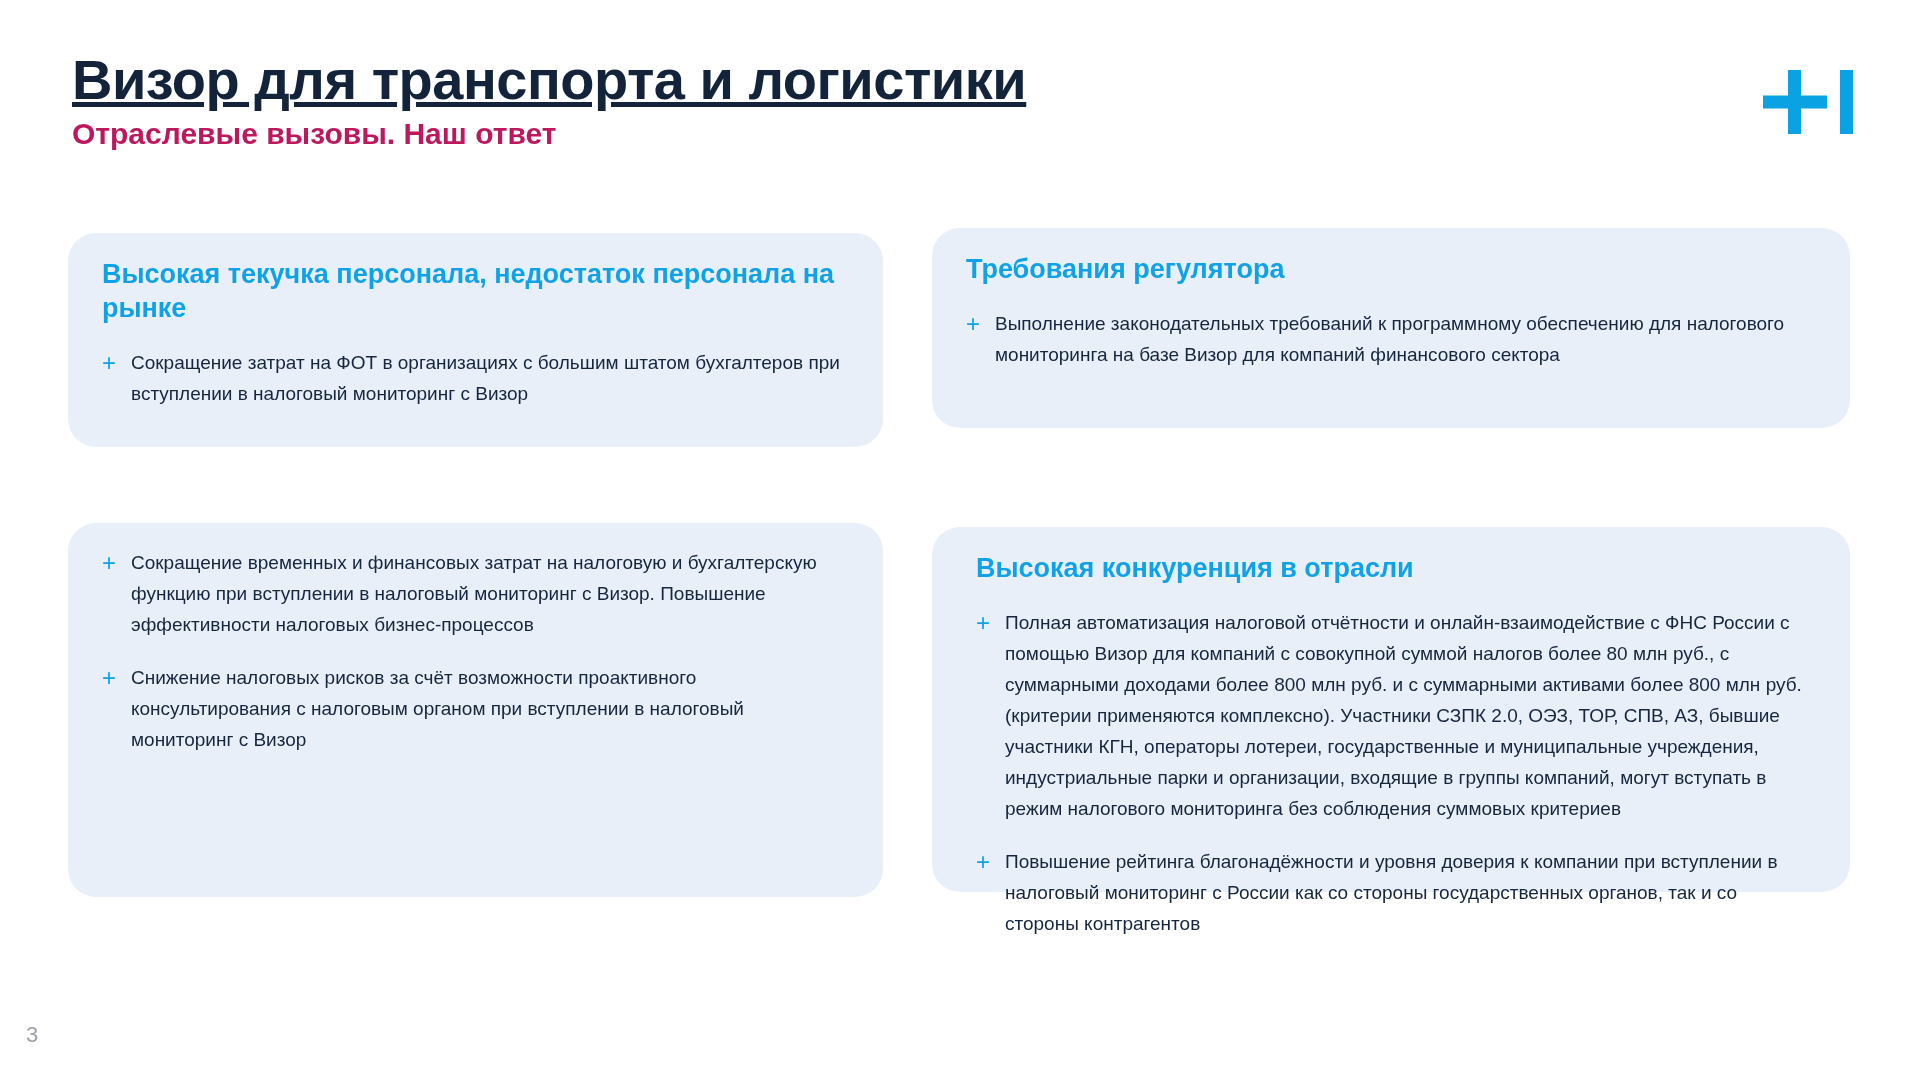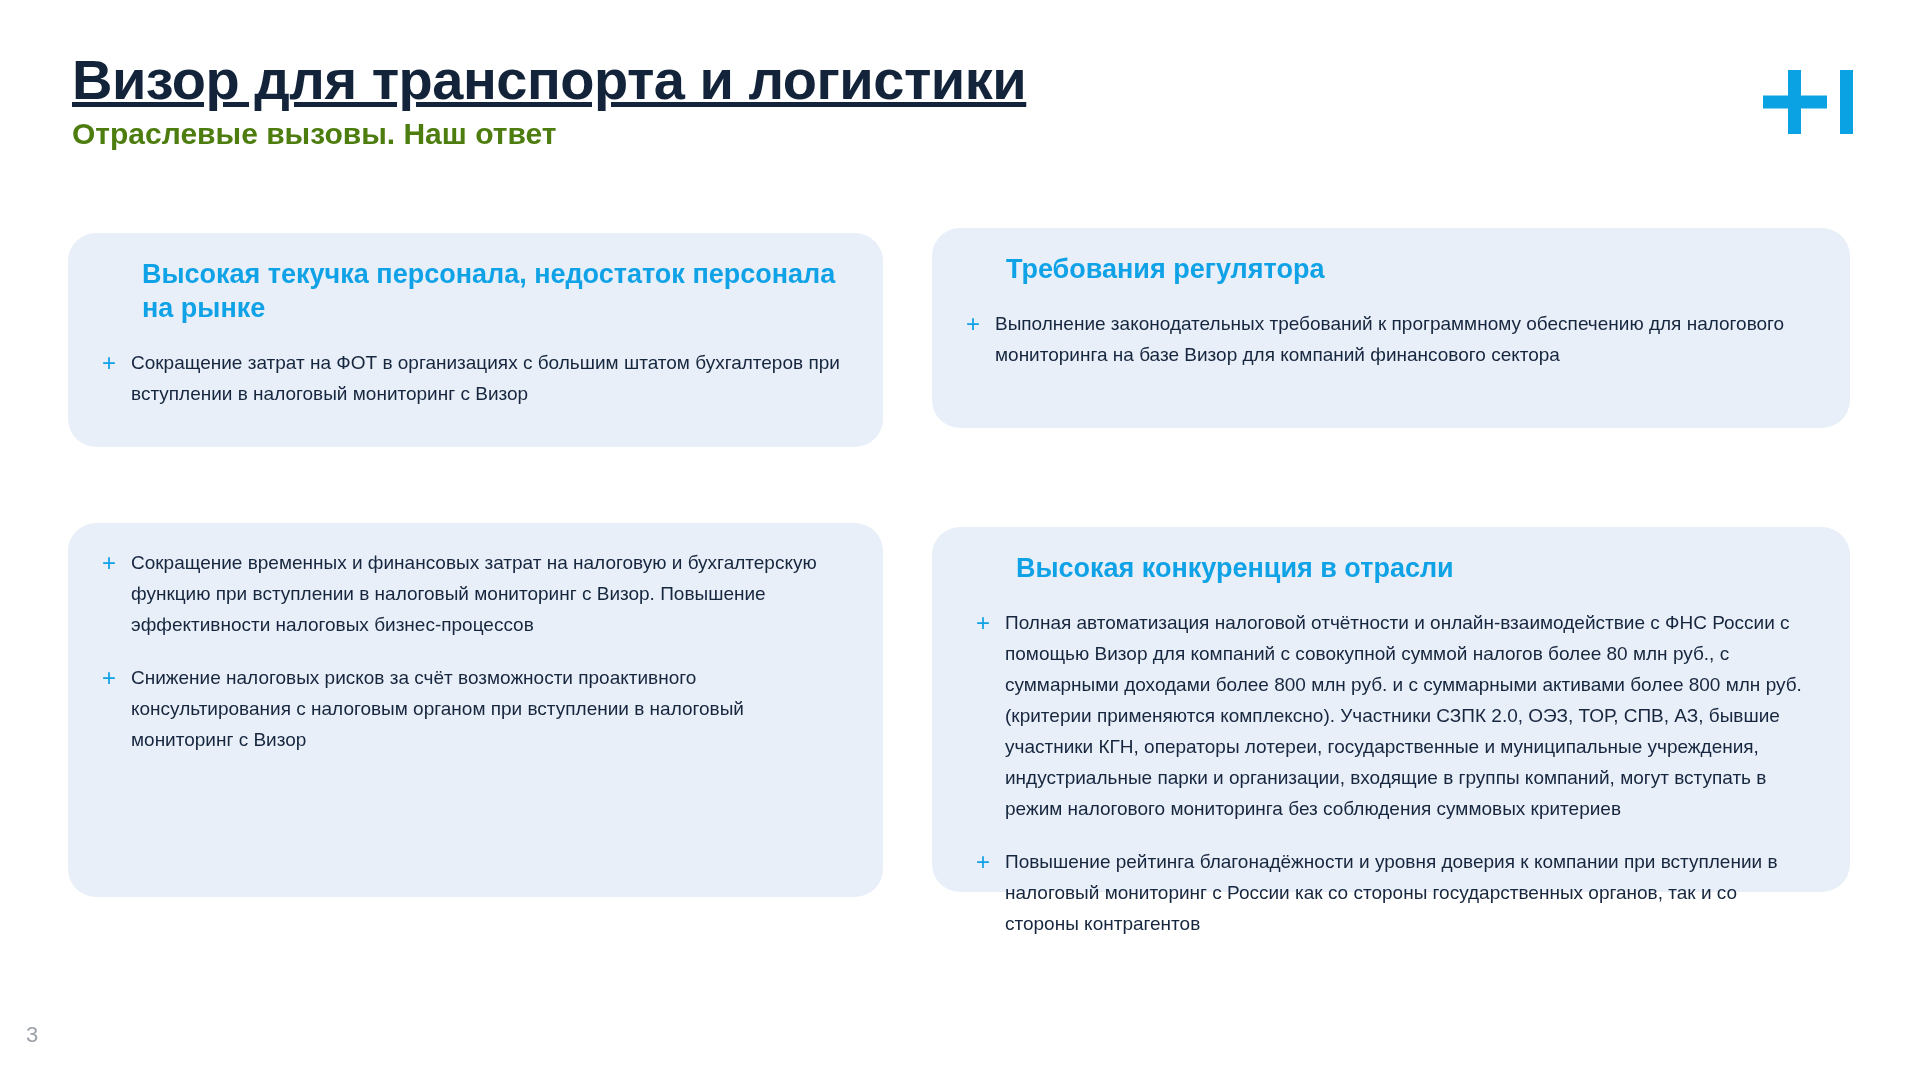--- a/index.html
+++ b/index.html
@@ -14,42 +14,41 @@
   .slide-title {
     position: absolute; left: 72px; top: 48px;
     font-size: 56px; font-weight: 700; letter-spacing: -0.5px;
     color: #13243A; line-height: 1.15;
     white-space: nowrap;
     text-decoration: underline;
   }
   .slide-subtitle {
     position: absolute; left: 72px; top: 116px;
     font-size: 30px; font-weight: 700;
-    color: #4d7c0f; line-height: 1.2;
+    color: #be185d; line-height: 1.2;
     white-space: nowrap;
   }
   .logo {
     position: absolute; left: 1763px; top: 70px;
     width: 90px; height: 64px;
   }
   .card {
     position: absolute;
     background: #E8EFF8;
     border-radius: 28px;
     padding: 24px 38px 24px 34px;
   }
   .card-1 { left: 68px;  top: 233px; width: 815px; height: 214px; }
   .card-2 { left: 932px; top: 228px; width: 918px; height: 200px; }
   .card-3 { left: 68px;  top: 523px; width: 815px; height: 374px; }
   .card-4 { left: 932px; top: 527px; width: 918px; height: 365px; padding-left: 44px; }
   .card-title {
     font-size: 27px; font-weight: 700;
     color: #0FA2E6; line-height: 1.26;
     margin-bottom: 22px;
-    margin-left: 40px;
   }
   .bullet {
     display: flex;
     gap: 13px;
     margin-bottom: 22px;
   }
   .bullet:last-child { margin-bottom: 0; }
   .bullet-marker {
     flex: 0 0 auto;
     width: 16px;

